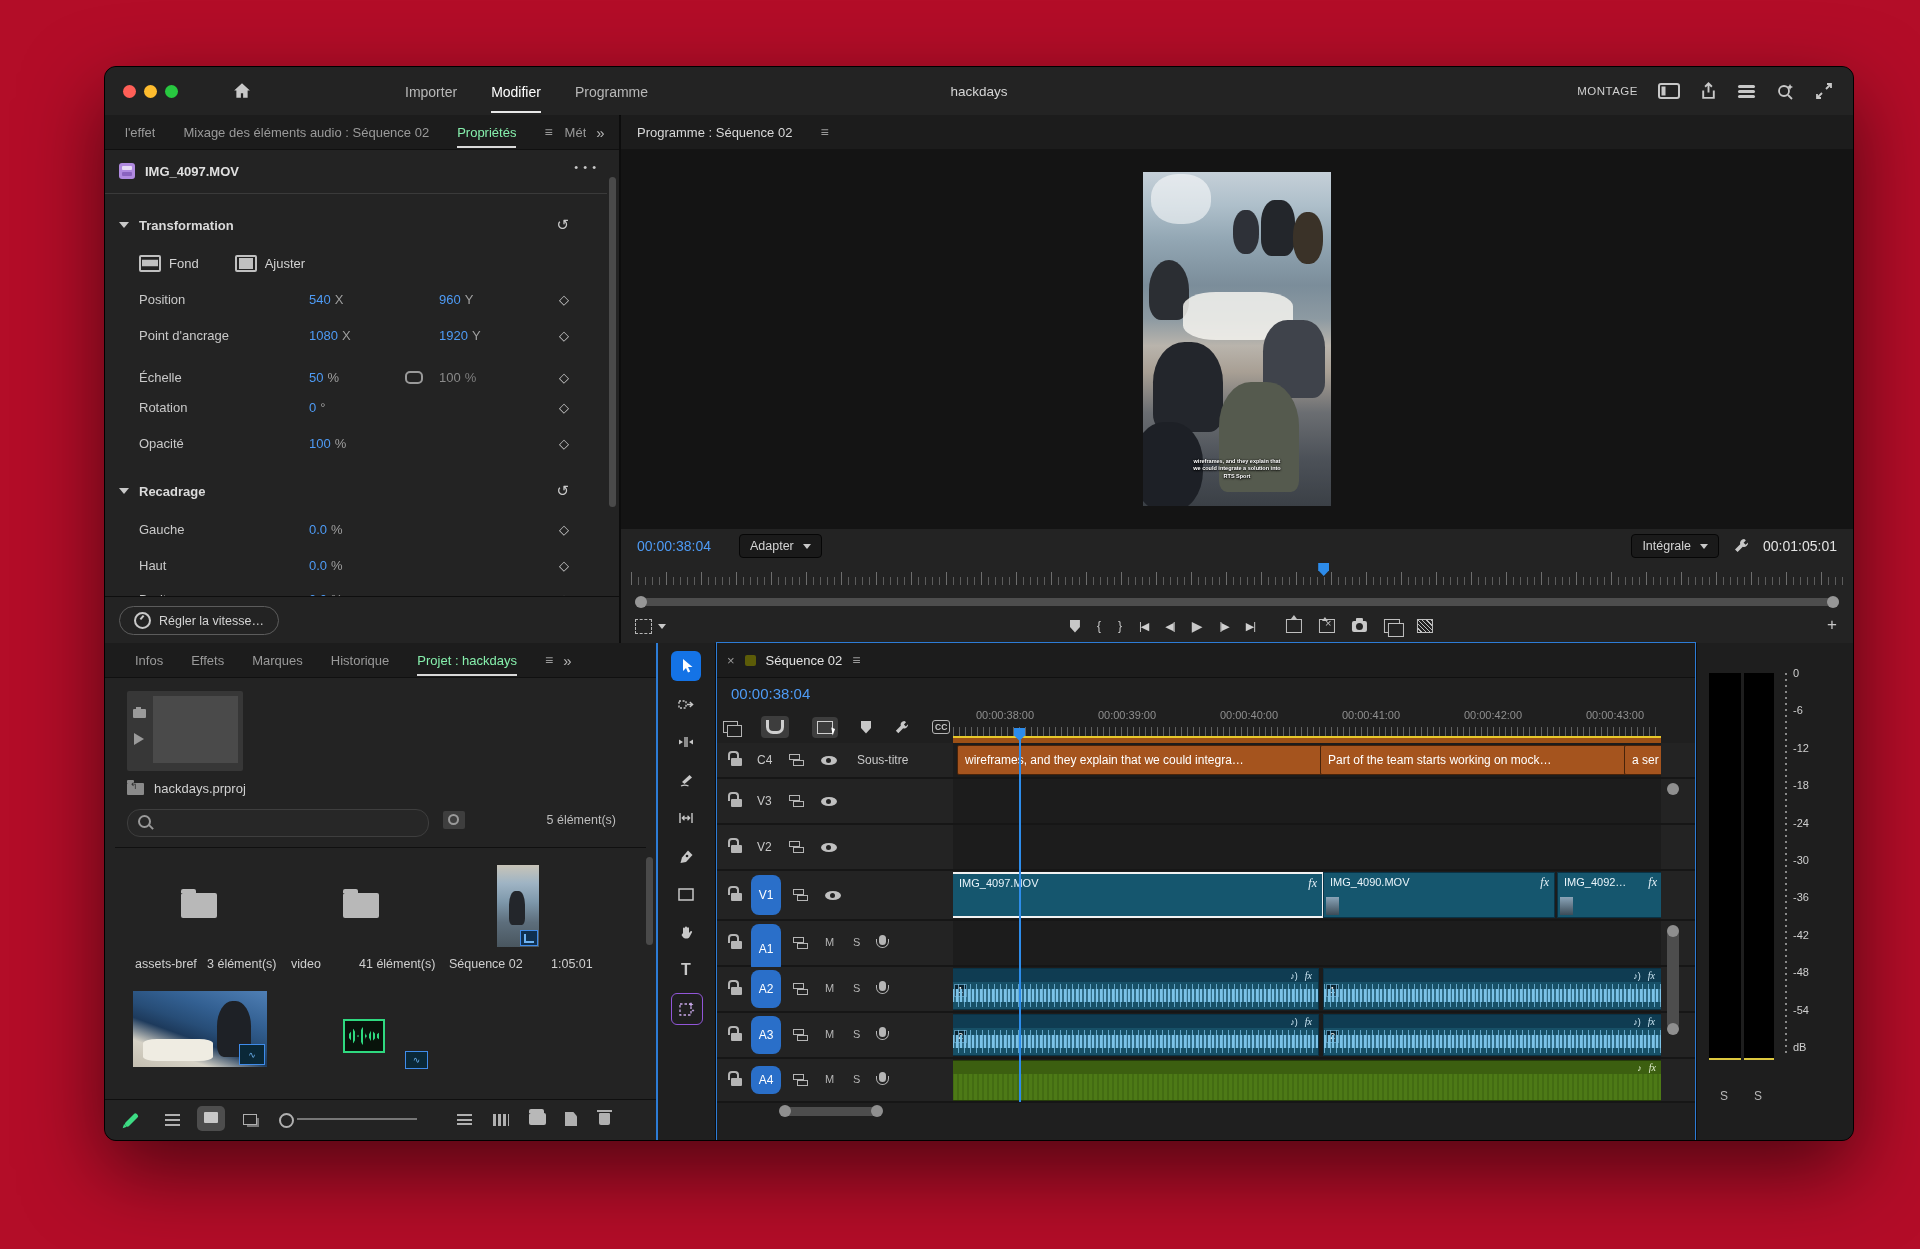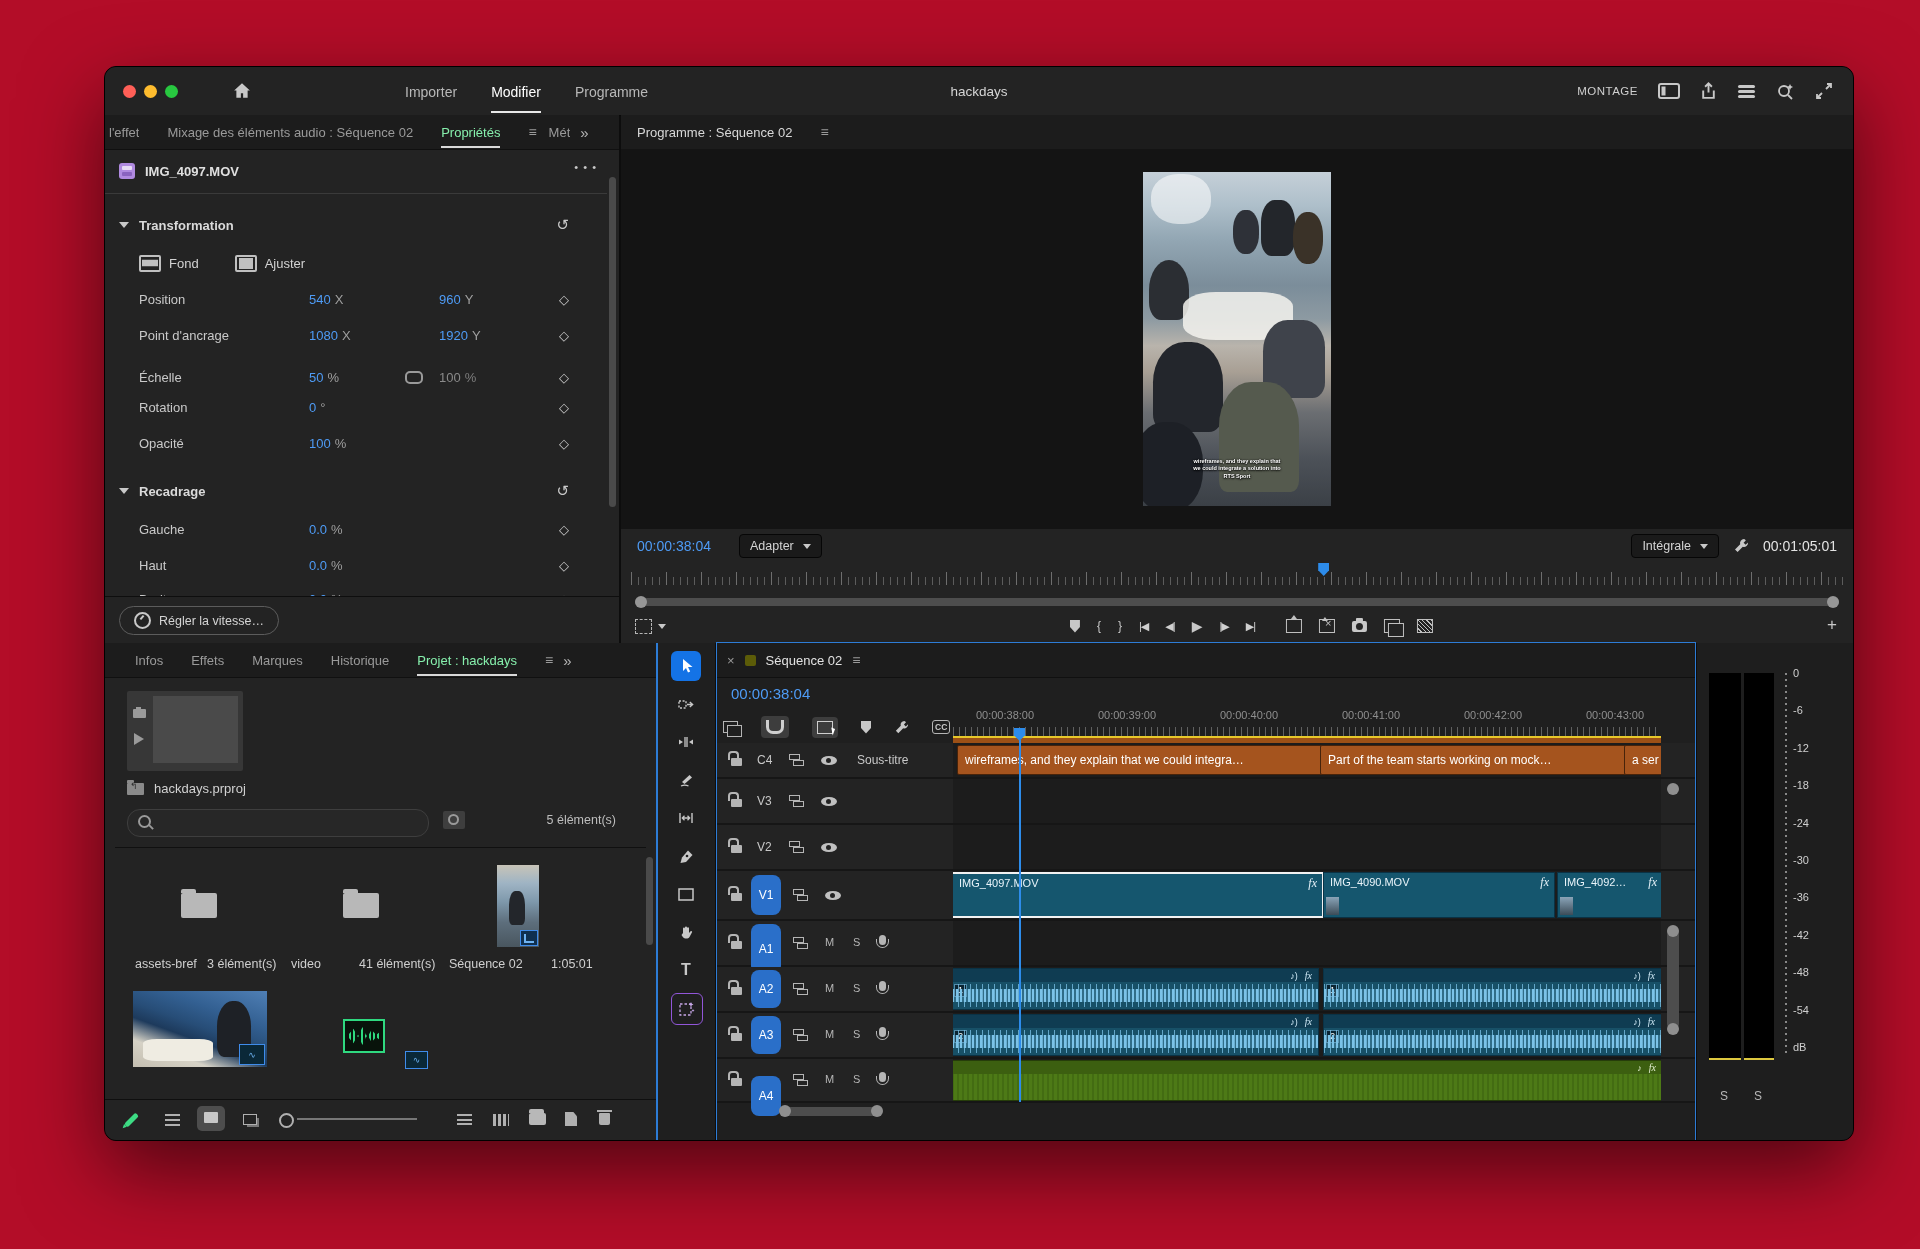--- a/index.html
+++ b/index.html
@@ -231,21 +231,21 @@
         </span>
       <span>
           <svg width="18" height="18" viewBox="0 0 18 18">
             <path d="M11 7l5-5M16 6V2h-4M7 11l-5 5M2 12v4h4" fill="none" stroke="#c8c8c8" stroke-width="1.8"></path>
           </svg>
         </span>
     </div>
   </div>
 
   <div class="panel" style="left:0;top:48px;width:514px;height:528px">
-    <div class="tabbar" style="padding-left:4px">
+    <div class="tabbar" style="padding-left:20px">
       <span class="ptab" style="max-width:46px">l'effet</span>
       <span class="ptab">Mixage des éléments audio : Séquence 02</span>
       <span class="ptab on">Propriétés</span>
       <span class="hamb" style="margin-right:12px">≡</span>
       <span class="ptab" style="margin-right:10px;max-width:30px">Mét</span>
       <span class="ovf">»</span>
     </div>
     <div class="clip-head">
       <span class="clipicon"></span>
       <span>IMG_4097.MOV</span>
@@ -714,21 +714,21 @@
             </div>
           <span class="abdg">2</span>
           <div class="wave"></div>
         </div>
       </div>
     </div>
 
     <div class="trow" style="top:416px;height:42px">
       <div class="thead">
         <span class="lock" style="top:19px"></span>
-        <span class="tbadge" style="top:17px;height:40px">A4</span>
+        <span class="tbadge" style="top:7px;height:28px">A4</span>
         <span class="tgt" style="left:76px;top:15px"></span>
         <span class="msl" style="left:108px;top:14px">M</span>
         <span class="msl" style="left:136px;top:14px">S</span>
         <span class="micb" style="left:162px;top:13px"></span>
       </div>
       <div class="tlane">
         <div class="gclip" style="left:-2px;width:710px">
           <div class="gstrip">
               <span>♪</span>
               <span class="fxs" style="font-style:italic;font-family:'Liberation Serif',serif;font-size:10px">fx</span>

